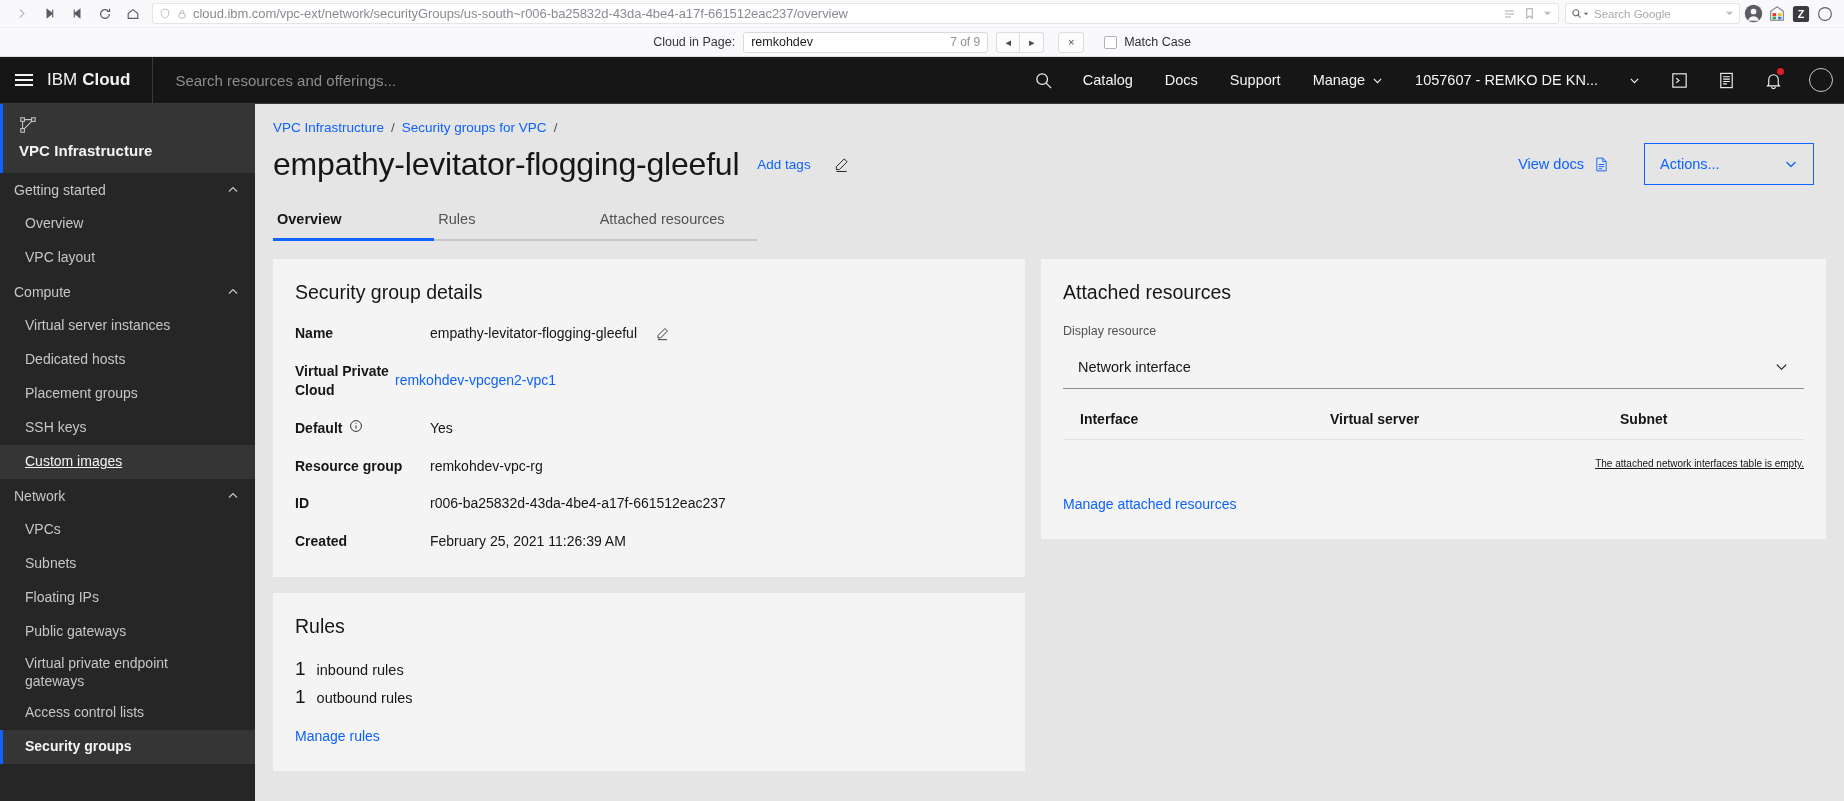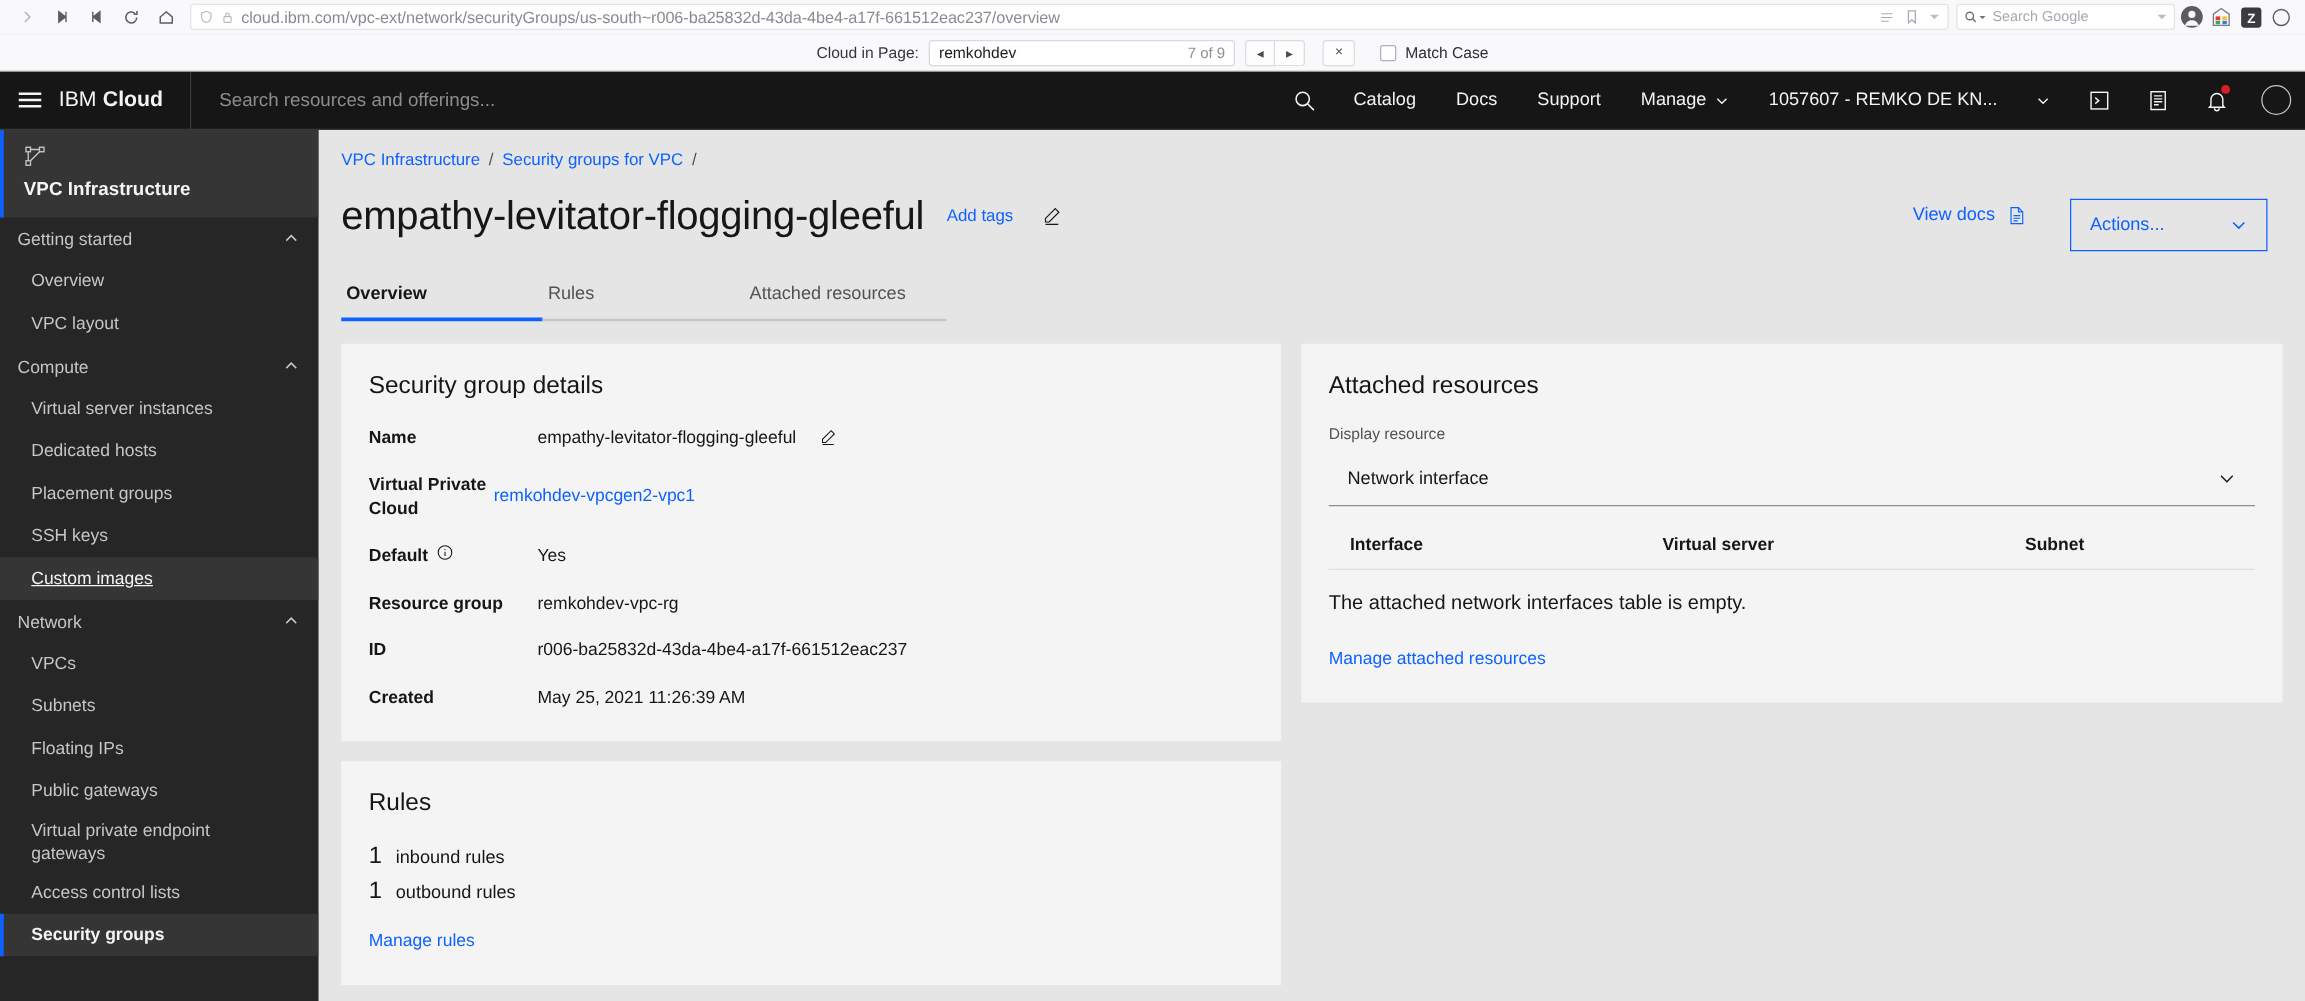--- a/index.html
+++ b/index.html
@@ -238,26 +238,25 @@
   }
   .add-tags { color: #0f62fe; font-size: 13.5px; margin-left: 18px; cursor: pointer; }
   .title-edit { margin-left: 22px; color: #161616; display: flex; align-items: center; }
   .head-right { margin-left: auto; display: flex; align-items: center; gap: 34px; }
   .view-docs { display: flex; align-items: center; gap: 9px; color: #0f62fe; font-size: 14.5px; }
   .actions-btn {
     border: 1px solid #0f62fe;
     color: #0f62fe;
     background: transparent;
     height: 42px;
-    width: 158px;
+    width: 170px;
     display: flex; align-items: center; justify-content: space-between;
     padding: 0 15px;
     font-size: 14.5px;
     font-family: inherit;
-    margin-top: 16px;
   }
 
   .tabs { display: flex; margin: 26px 0 0 18px; width: 484px; }
   .tab {
     flex: 1 1 0;
     padding: 0 0 11px 4px;
     font-size: 14.5px;
     color: #525252;
     border-bottom: 2px solid #c6c6c6;
   }
@@ -307,21 +306,21 @@
     color: #161616;
   }
   .select-row .chev { margin-left: auto; color: #161616; }
 
   .res-table { margin-top: 22px; }
   .res-thead { display: flex; padding: 0 0 12px 17px; border-bottom: 1px solid #e0e0e0; }
   .res-th { font-size: 14px; font-weight: 700; color: #161616; }
   .res-th.c1 { width: 250px; flex: 0 0 250px; }
   .res-th.c2 { width: 290px; flex: 0 0 290px; }
   .res-th.c3 { flex: 1 1 auto; }
-  .res-empty { text-align: left; font-size: 16px; color: #161616; padding: 18px 0 0 0; }
+  .res-empty { text-align: right; font-size: 10px; color: #161616; padding: 18px 0 0 0; text-decoration: underline; }
   .res-foot { padding-top: 26px; }
 </style>
 </head>
 <body>
 
 <div class="browser-toolbar">
   <div class="nav-btn">
     <svg width="13" height="13" viewBox="0 0 16 16" fill="none" stroke="currentColor" stroke-width="1.5">
         <path d="M6 3l5 5-5 5"></path>
       </svg>
@@ -700,21 +699,21 @@
           <div class="kv-row">
             <div class="kv-key">ID</div>
             <div class="kv-val">
               <span>r006-ba25832d-43da-4be4-a17f-661512eac237</span>
             </div>
           </div>
 
           <div class="kv-row">
             <div class="kv-key">Created</div>
             <div class="kv-val">
-              <span>May 25, 2021 11:26:39 AM</span>
+              <span>February 25, 2021 11:26:39 AM</span>
             </div>
           </div>
         </div>
 
         <div class="card">
           <div class="card-title">Rules</div>
           <div class="rules-line">
             <span class="rules-num">1</span>
             <span>inbound rules</span>
           </div>

